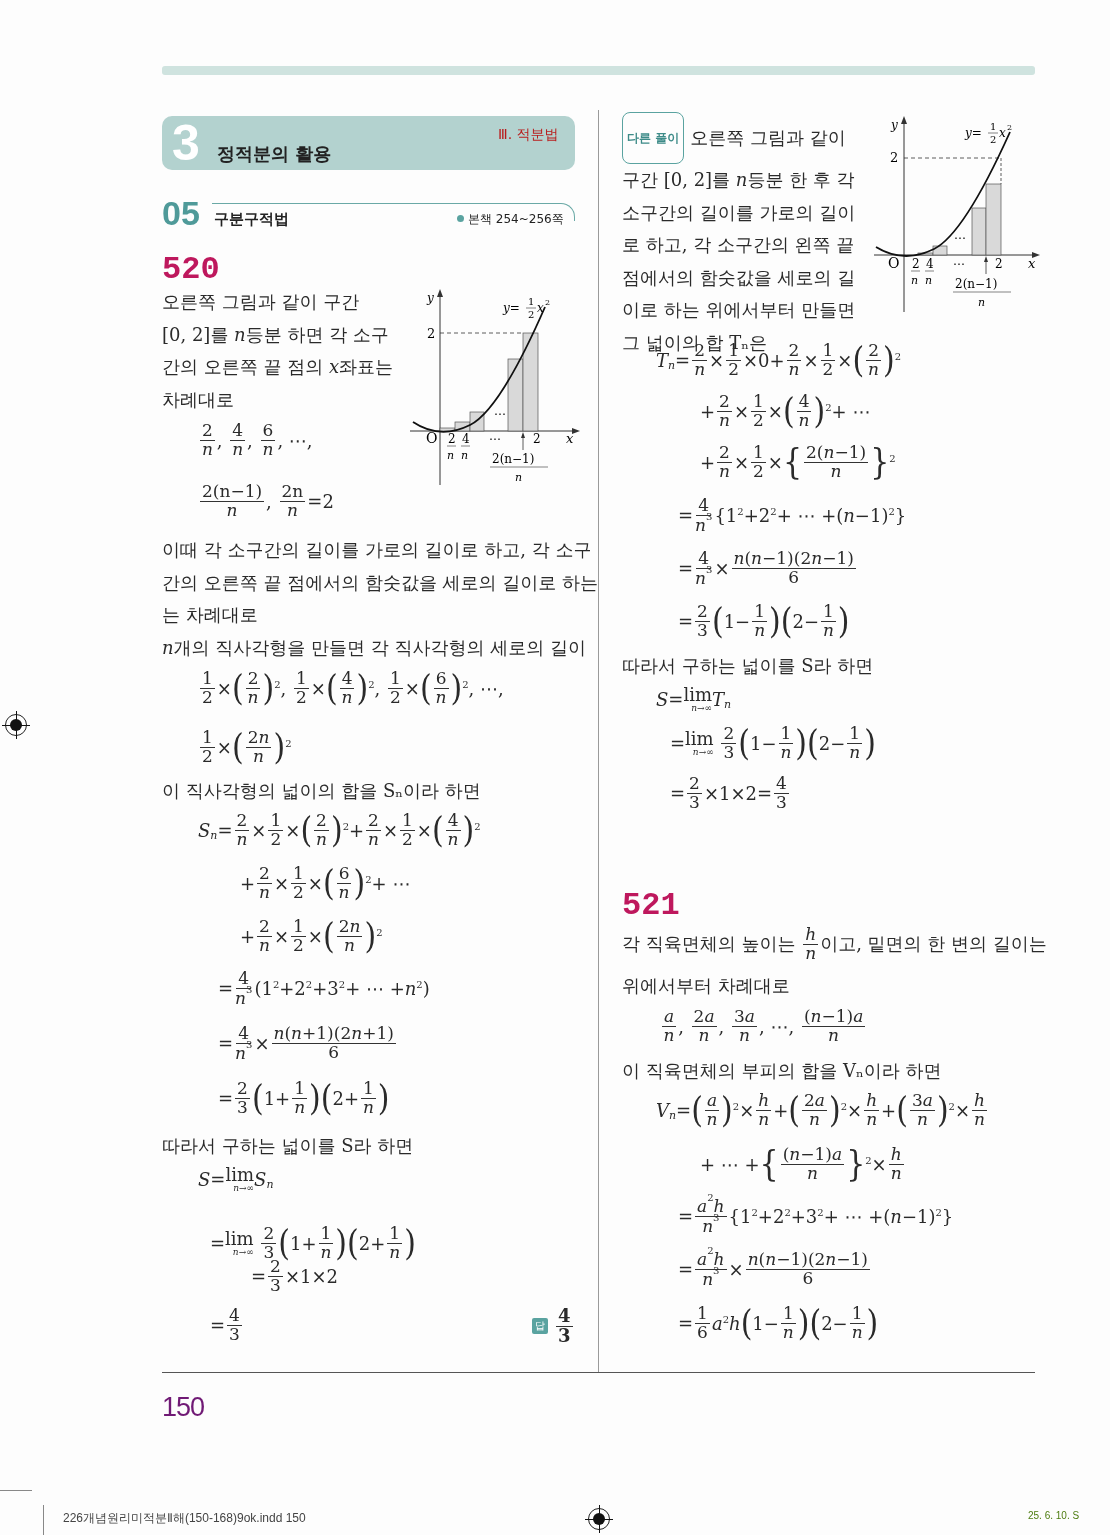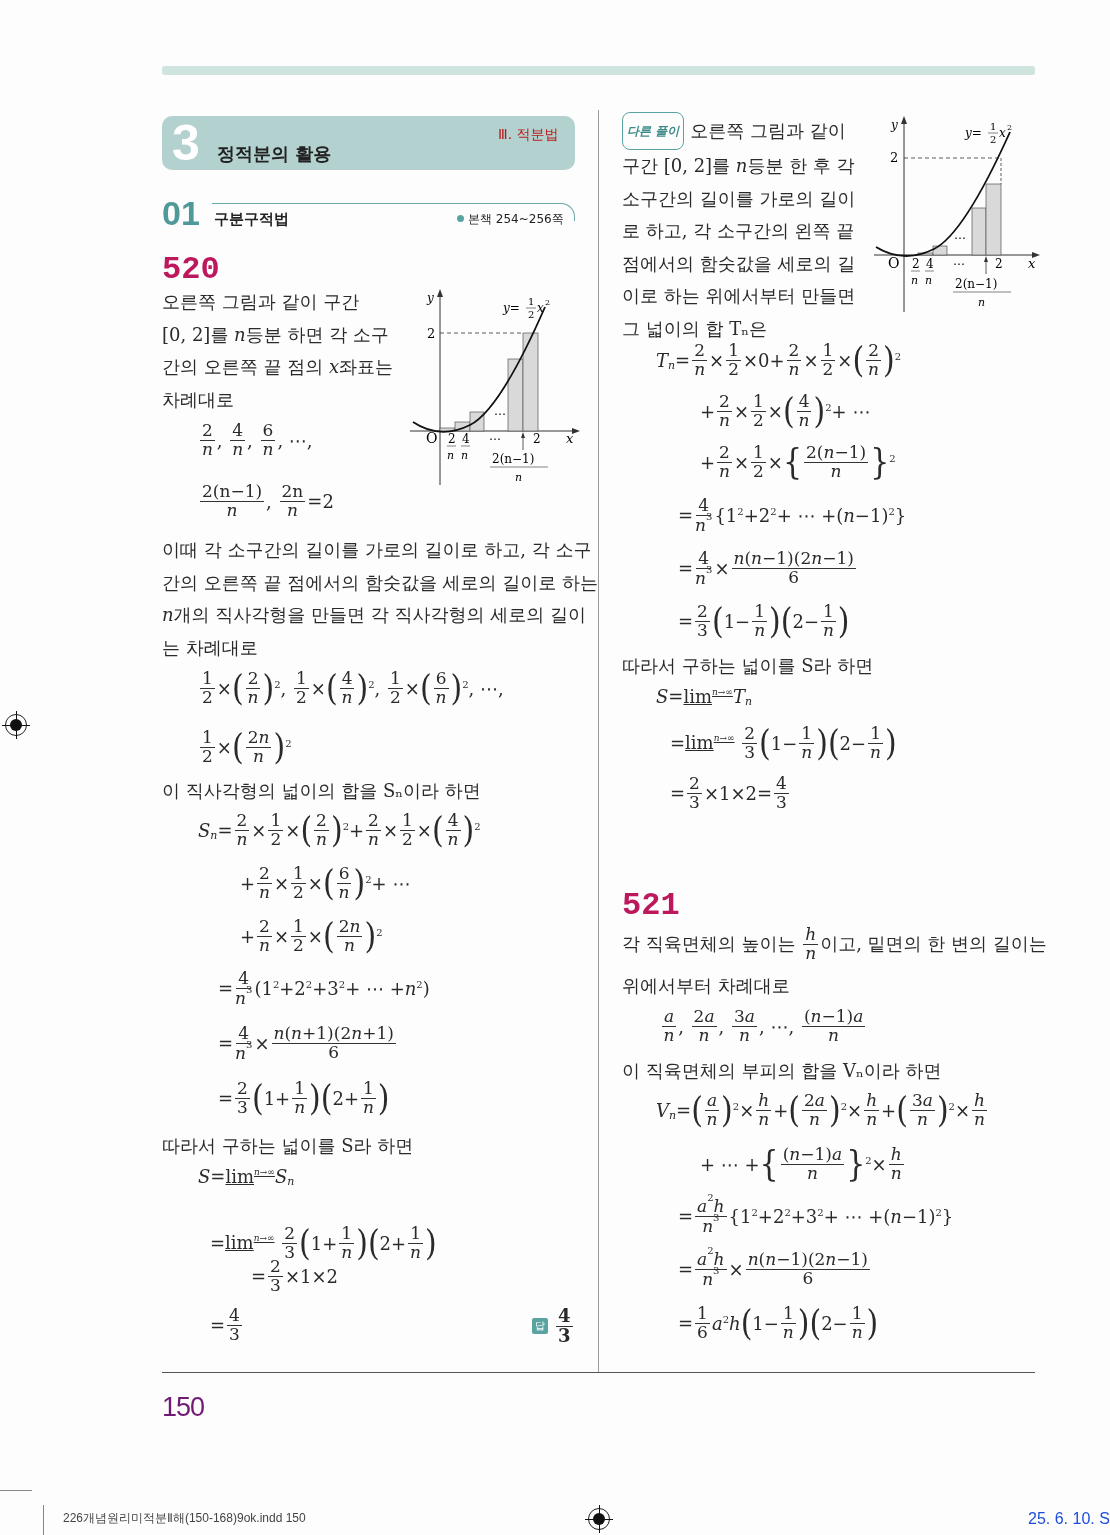--- a/index.html
+++ b/index.html
@@ -6,21 +6,21 @@
   html, body { width: 1110px; height: 1535px; background: #fdfdfd; overflow: hidden; }
   body { position: relative; font-family: "DejaVu Serif", serif; color: #2a2a2a; }
   .abs { position: absolute; }
   .topbar { left: 162px; top: 66px; width: 873px; height: 9px; background: #cfe3df; border-radius: 3px; }
   .col-divider { left: 598px; top: 110px; width: 1px; height: 1262px; background: #9a9a9a; }
   .bottom-rule { left: 162px; top: 1372px; width: 873px; height: 1px; background: #555; }
   .page-num { left: 162px; top: 1392px; font-family: "Liberation Sans", sans-serif; font-size: 27px; color: #701a75; letter-spacing: -1px; }
   .slug-left { left: 0; top: 1490px; width: 32px; height: 1px; background: #888; }
   .slug-vline { left: 43px; top: 1505px; width: 1px; height: 30px; background: #888; }
   .slug-text { left: 63px; top: 1510px; font-family: "Liberation Sans", sans-serif; font-size: 12px; color: #444; }
-  .slug-date { left: 1028px; top: 1510px; font-family: "Liberation Sans", sans-serif; font-size: 16px; color: #1d4ed8; white-space: nowrap; }
+  .slug-date { left: 1028px; top: 1510px; font-family: "Liberation Sans", sans-serif; font-size: 10px; color: #4d7c0f; white-space: nowrap; }
   .reg-mark { width: 22px; height: 22px; border-radius: 50%; border: 1px solid #222; }
   .reg-mark::before { content: ""; position: absolute; left: 4px; top: 4px; width: 12px; height: 12px; background: #111; border-radius: 50%; }
   .reg-mark::after { content: ""; position: absolute; left: -4px; top: 10px; width: 28px; height: 1px; background: #111; }
   .reg-v { position: absolute; left: 10px; top: -4px; width: 1px; height: 28px; background: #111; }
 
   .chapter-box { left: 162px; top: 116px; width: 413px; height: 54px; background: #b3d2cf; border-radius: 10px; }
   .chapter-num { left: 172px; top: 118px; font-family: "Liberation Sans", sans-serif; font-weight: bold; font-size: 50px; color: #fff; line-height: 1; }
   .chapter-title { left: 217px; top: 142px; font-family: "DejaVu Sans", sans-serif; font-weight: bold; font-size: 18px; color: #222; }
   .chapter-unit { left: 498px; top: 126px; font-family: "DejaVu Sans", sans-serif; font-size: 14px; color: #b91c1c; }
 
@@ -33,24 +33,24 @@
   .prob-num { font-family: Liberation Mono, monospace; font-weight: bold; font-size: 32px; color: #be185d; line-height: 1; }
   .txt { font-size: 18px; line-height: 32.5px; white-space: nowrap; color: #2a2a2a; }
   .txt i, .m i { font-style: italic; }
   .m { font-size: 18px; white-space: nowrap; display: flex; align-items: center; }
   .frac { display: inline-flex; flex-direction: column; align-items: center; vertical-align: middle; margin: 0 2px; line-height: 1.05; }
   .frac > span:first-child { border-bottom: 1px solid #333; padding: 0 2px; }
   .frac > span { font-size: 17px; }
   .sup { font-size: 10px; vertical-align: super; position: relative; top: -4px; }
   .sub { font-size: 11px; position: relative; top: 5px; font-style: italic; }
   .big { font-size: 30px; font-weight: 100; line-height: 1; transform: scaleY(1.2); display: inline-block; }
-  .lim { display: inline-flex; align-items: flex-start; line-height: 1; vertical-align: middle; text-decoration: underline; }
+  .lim { display: inline-flex; flex-direction: column; align-items: flex-end; line-height: 1; vertical-align: middle; }
   .lim .lsub { font-size: 9px; font-style: italic; }
 
-  .alt-badge { display: inline-block; border: 1.5px solid #5aa3a0; border-radius: 8px; color: #3d8b88; font-family: "DejaVu Sans", sans-serif; font-weight: bold; font-size: 12px; padding: 10px 4px; line-height: 16px; margin-right: 6px; vertical-align: 2px; font-style: italic; }
+  .alt-badge { display: inline-block; border: 1.5px solid #5aa3a0; border-radius: 8px; color: #3d8b88; font-family: "DejaVu Sans", sans-serif; font-weight: bold; font-size: 12px; padding: 17px 4px; line-height: 16px; margin-right: 6px; vertical-align: 2px; }
   .ans-badge { display: inline-block; width: 16px; height: 16px; background: #5aa3a0; color: #fff; font-family: "DejaVu Sans", sans-serif; font-size: 10px; text-align: center; line-height: 16px; border-radius: 2px; margin-right: 6px; vertical-align: middle; }
   .ans-frac > span { font-weight: bold; font-size: 18px; }
   svg text { font-family: "DejaVu Serif", serif; }
 </style>
 </head>
 <body>
 
 <div class="abs topbar"></div>
 <div class="abs col-divider"></div>
 <div class="abs bottom-rule"></div>
@@ -65,21 +65,21 @@
 <div class="abs reg-mark" style="left:588px;top:1508px;">
     <span class="reg-v"></span>
   </div>
 
 <div class="abs chapter-box"></div>
 <div class="abs chapter-num">3</div>
 <div class="abs chapter-title">정적분의 활용</div>
 <div class="abs chapter-unit">Ⅲ. 적분법</div>
 
 <div class="abs sec-line"></div>
-<div class="abs sec-num">01</div>
+<div class="abs sec-num">05</div>
 <div class="abs sec-title">구분구적법</div>
 <div class="abs sec-ref"><span class="dot"></span><span>본책 254~256쪽</span></div>
 
 <div class="abs prob-num" style="left:162px;top:254px;">520</div>
 <div class="abs" style="left:162px;top:286px;">
   <div class="txt">오른쪽 그림과 같이 구간</div>
   <div class="txt">[0, 2]를 𝑛등분 하면 각 소구</div>
   <div class="txt">간의 오른쪽 끝 점의 𝑥좌표는</div>
   <div class="txt">차례대로</div>
 </div>
@@ -145,22 +145,22 @@
   <span class="frac">
       <span>2n</span>
       <span><i>n</i></span>
     </span>
   <span>=2</span>
 </div>
 
 <div class="abs" style="left:162px;top:534px;">
   <div class="txt">이때 각 소구간의 길이를 가로의 길이로 하고, 각 소구</div>
   <div class="txt">간의 오른쪽 끝 점에서의 함숫값을 세로의 길이로 하는</div>
+  <div class="txt">는 차례대로</div>
   <div class="txt">𝑛개의 직사각형을 만들면 각 직사각형의 세로의 길이</div>
-  <div class="txt">는 차례대로</div>
 </div>
 
 <div class="abs m" style="left:198px;top:670px;">
   <span class="frac">
       <span>1</span>
       <span>2</span>
     </span>×<span class="big">(</span><span class="frac">
       <span>2</span>
       <span><i>n</i></span>
     </span><span class="big">)</span><span class="sup">2</span>,&nbsp;

